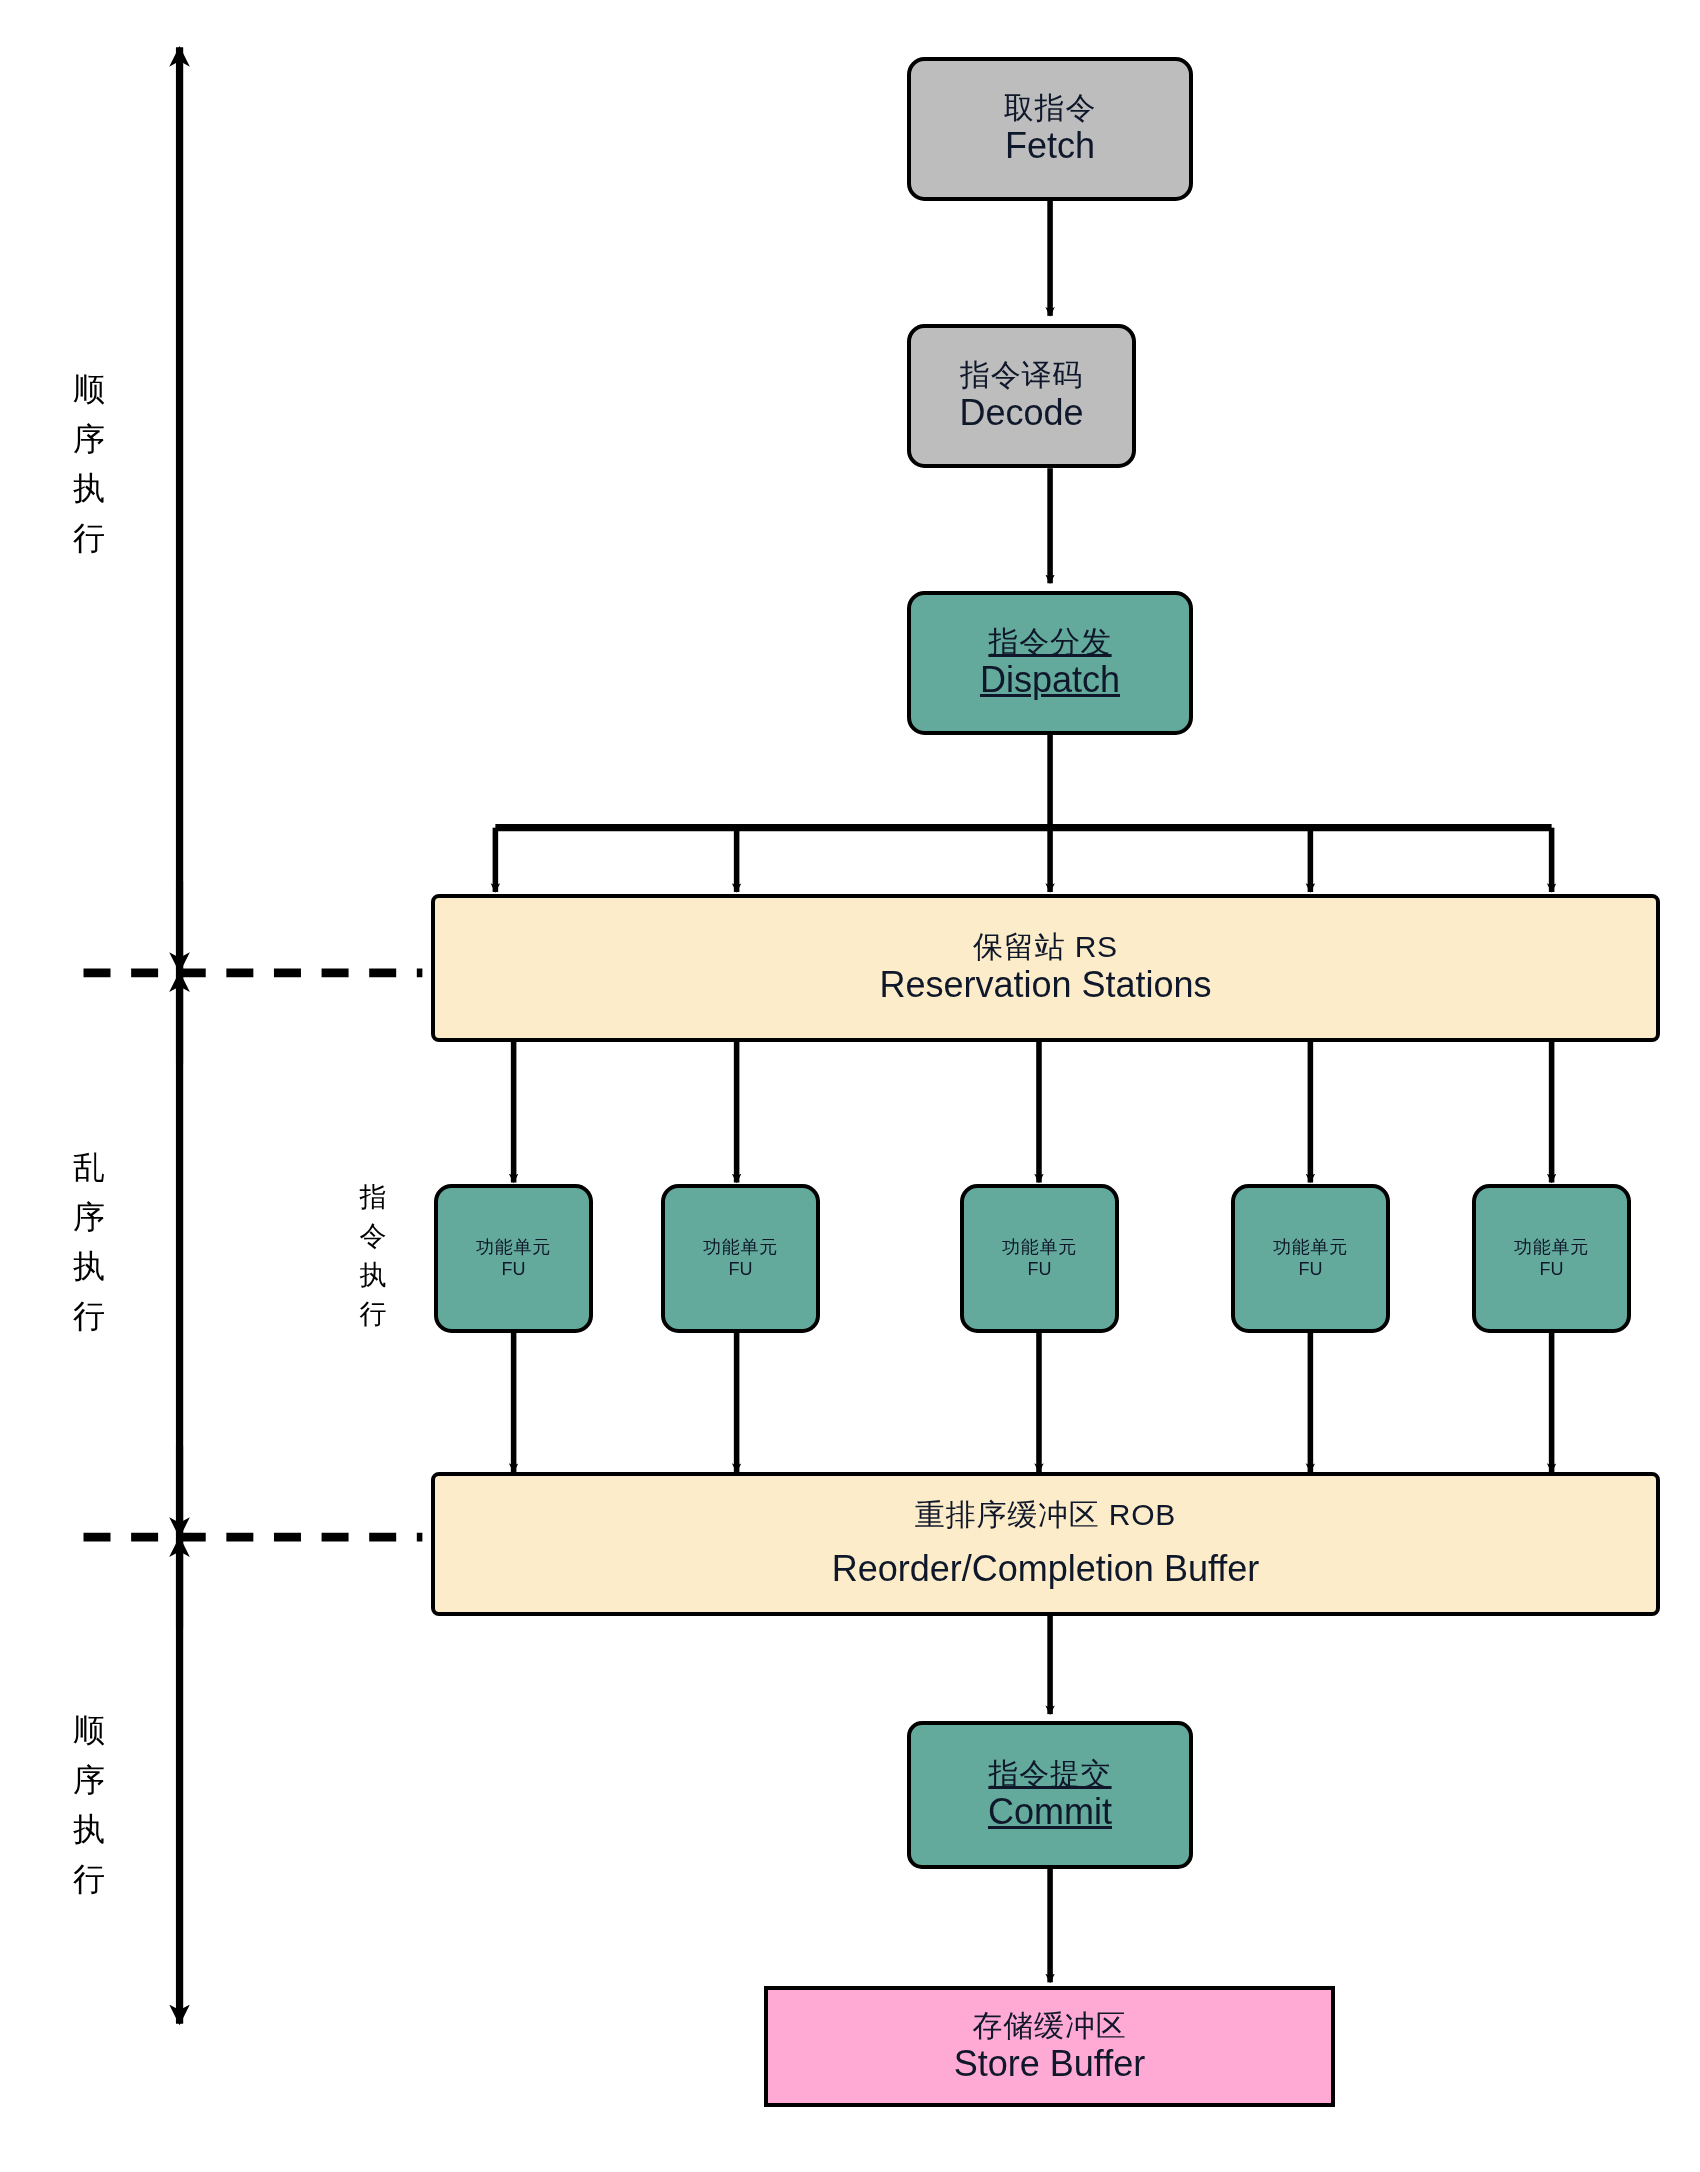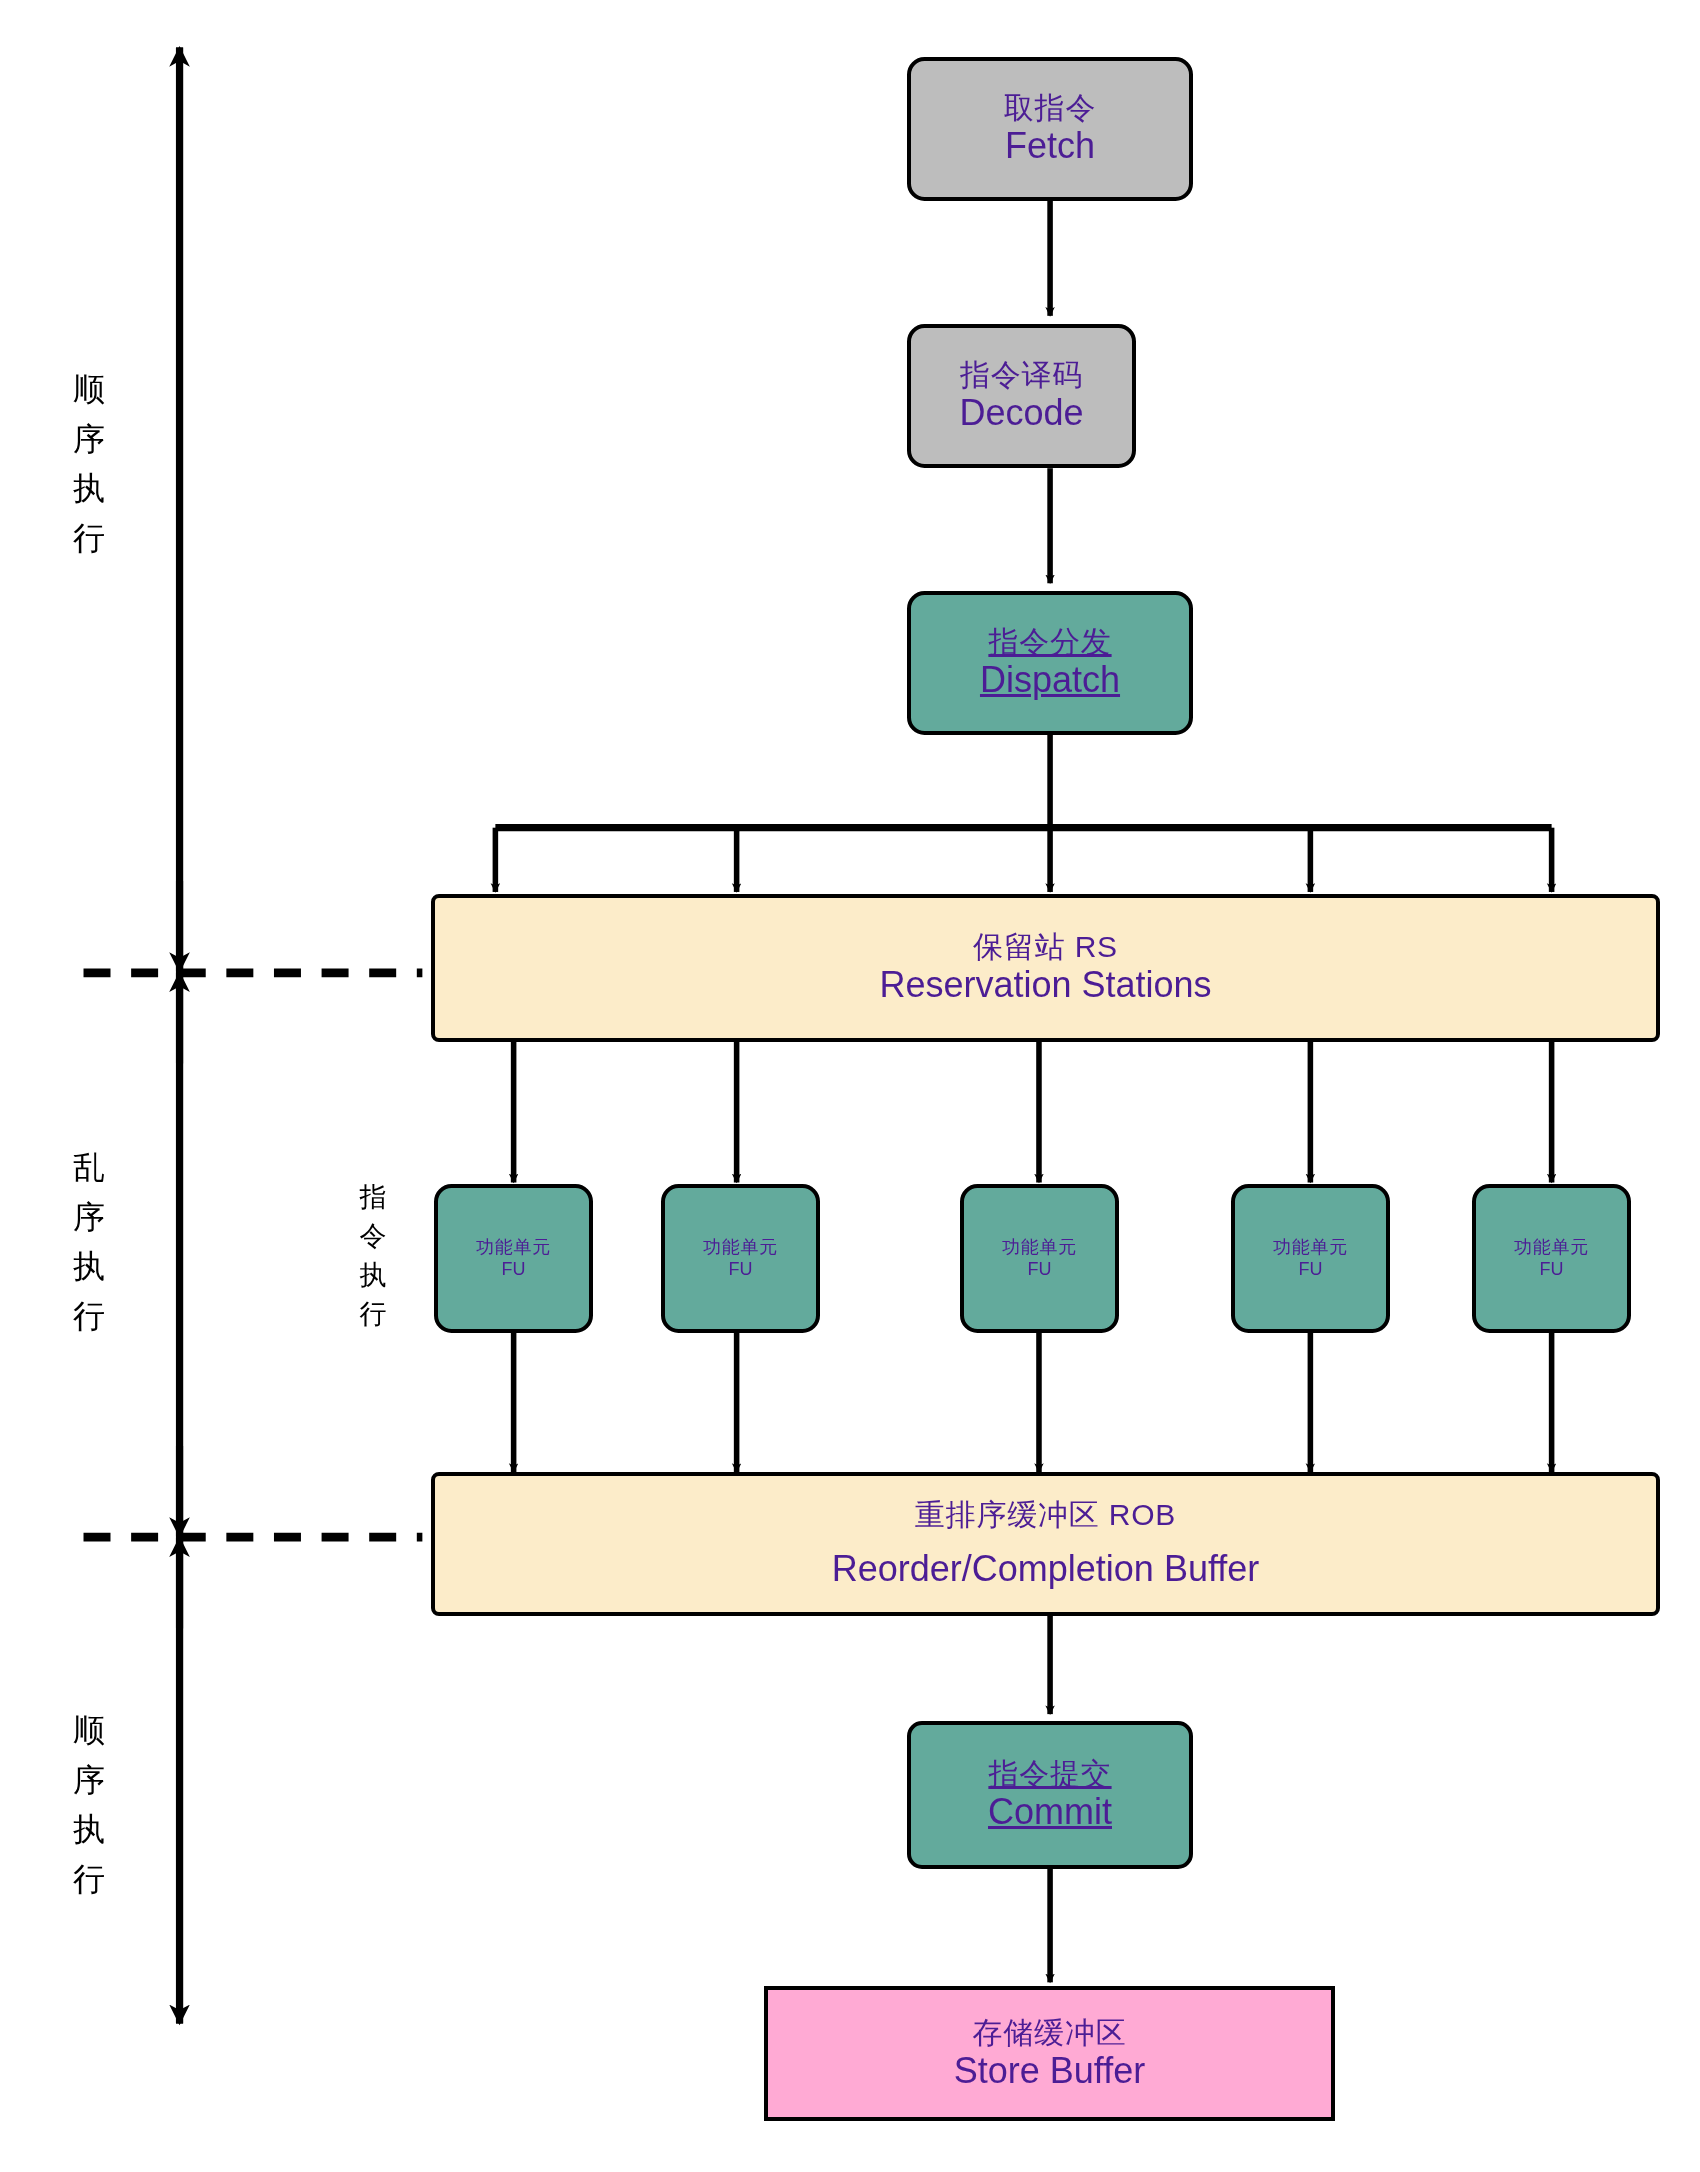--- a/index.html
+++ b/index.html
@@ -28,21 +28,21 @@
   .node {
     position: absolute;
     box-sizing: border-box;
     display: flex;
     flex-direction: column;
     align-items: center;
     justify-content: center;
     border: 4.8px solid #000000;
     text-align: center;
     line-height: 1.18;
-    color: #4c1d95;
+    color: #0f172a;
   }
   .node .cn {
     font-size: 30px;
     letter-spacing: 0.8px;
   }
   .node .en {
     font-size: 36px;
   }
   .node.stage-gray   { background: #bdbdbd; border-radius: 17.5px; }
   .node.stage-teal   { background: #63aa9c; border-radius: 17.5px; text-decoration: underline; }
@@ -206,19 +206,19 @@
   <div class="node buffer-cream" style="left:431px; top:1472px; width:1229px; height:144px;gap:16px;">
     <div class="cn">重排序缓冲区 ROB</div>
     <div class="en">Reorder/Completion Buffer</div>
   </div>
 
   <div class="node stage-teal" style="left:907px; top:1721px; width:286px; height:148px;border-radius:15px;">
     <div class="cn">指令提交</div>
     <div class="en">Commit</div>
   </div>
 
-  <div class="node buffer-pink" style="left:764px; top:1986px; width:571px; height:135px;">
+  <div class="node buffer-pink" style="left:764px; top:1986px; width:571px; height:121px;">
     <div class="cn">存储缓冲区</div>
     <div class="en">Store Buffer</div>
   </div>
 
 </div>
 
 
 </body></html>

